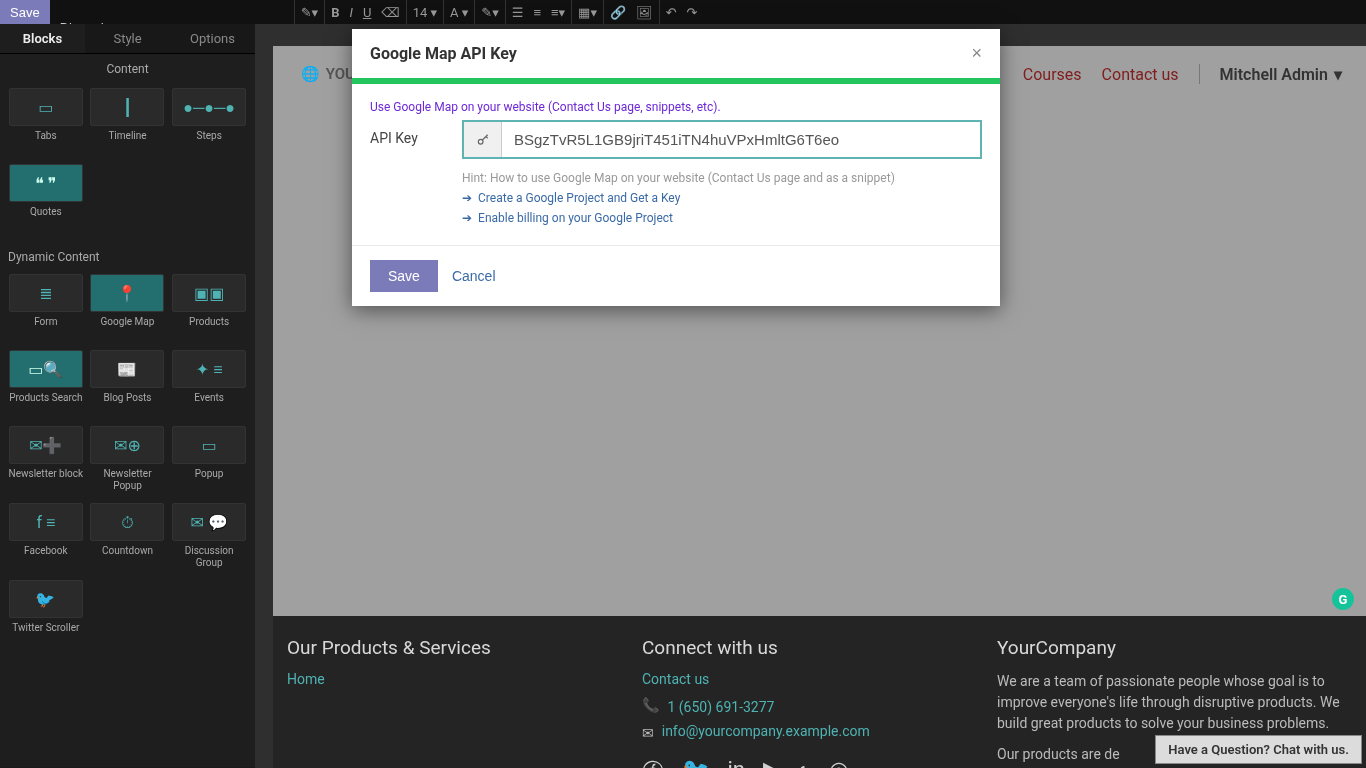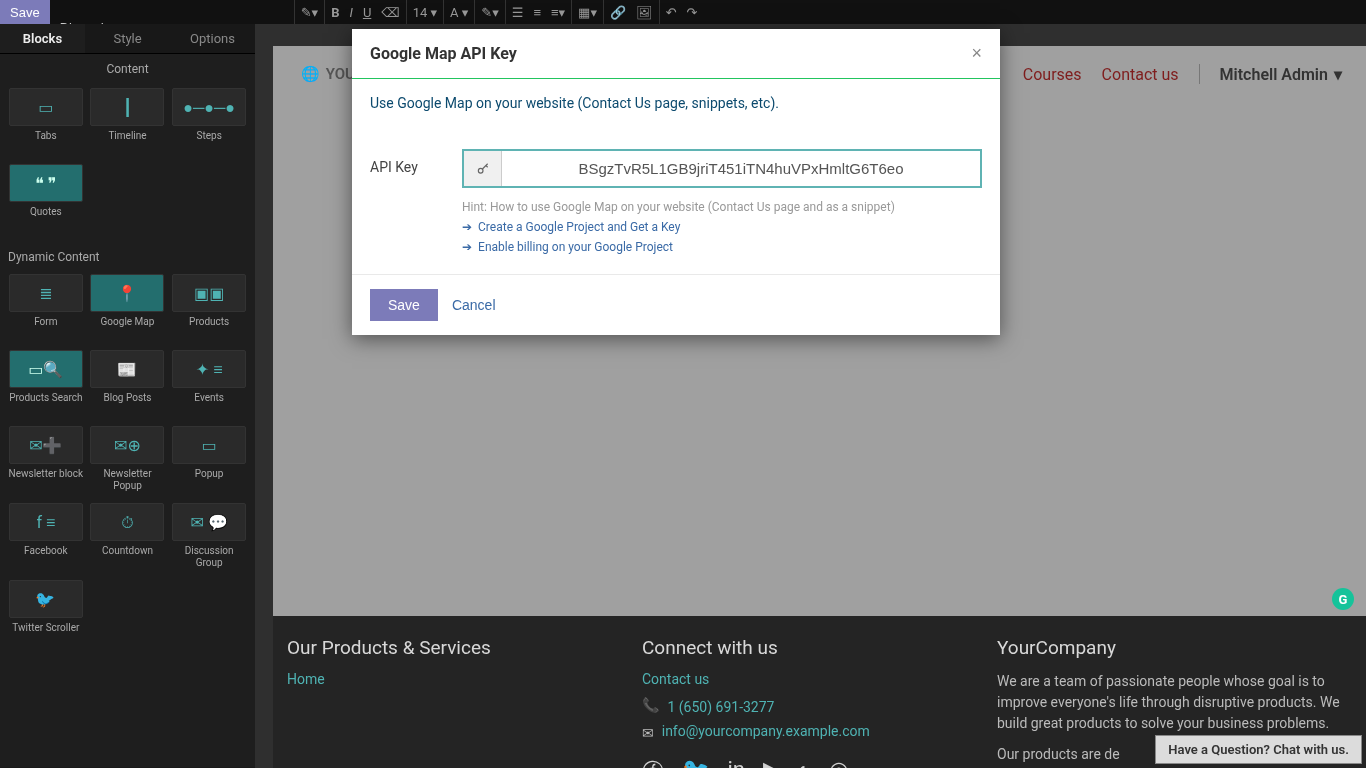--- a/index.html
+++ b/index.html
@@ -266,41 +266,41 @@
   background: #fff;
   color: #333;
   box-shadow: 0 4px 20px rgba(0,0,0,.5);
   pointer-events: auto;
 }
 .modal-header {
   display: flex;
   justify-content: space-between;
   align-items: center;
   padding: 14px 18px;
-  border-bottom: 1px solid #22c55e;
+  border-bottom: 6px solid #22c55e;
 }
 .modal-header h4 {
   font-size: 16px;
   font-weight: 700;
   color: #333;
 }
 .modal-close {
   font-size: 18px;
   color: #888;
   cursor: pointer;
   background: none;
   border: none;
 }
 .modal-body {
   padding: 16px 18px 18px;
 }
 .modal-body .hint-text {
-  color: #0c4a6e;
-  font-size: 14px;
-  margin-bottom: 38px;
+  color: #6d28d9;
+  font-size: 12px;
+  margin-bottom: 6px;
 }
 .form-row {
   display: flex;
   align-items: flex-start;
 }
 .form-row label {
   width: 92px;
   color: #444;
   padding-top: 10px;
   font-size: 14px;
@@ -322,21 +322,20 @@
   justify-content: center;
   color: #666;
 }
 .input-group input {
   flex: 1;
   border: none;
   padding: 9px 12px;
   font-size: 15px;
   color: #555;
   outline: none;
-  text-align: center;
 }
 .help-block {
   font-size: 12px;
   color: #999;
   margin-top: 10px;
   line-height: 1.5;
 }
 .help-block .help-link {
   display: flex;
   align-items: center;

